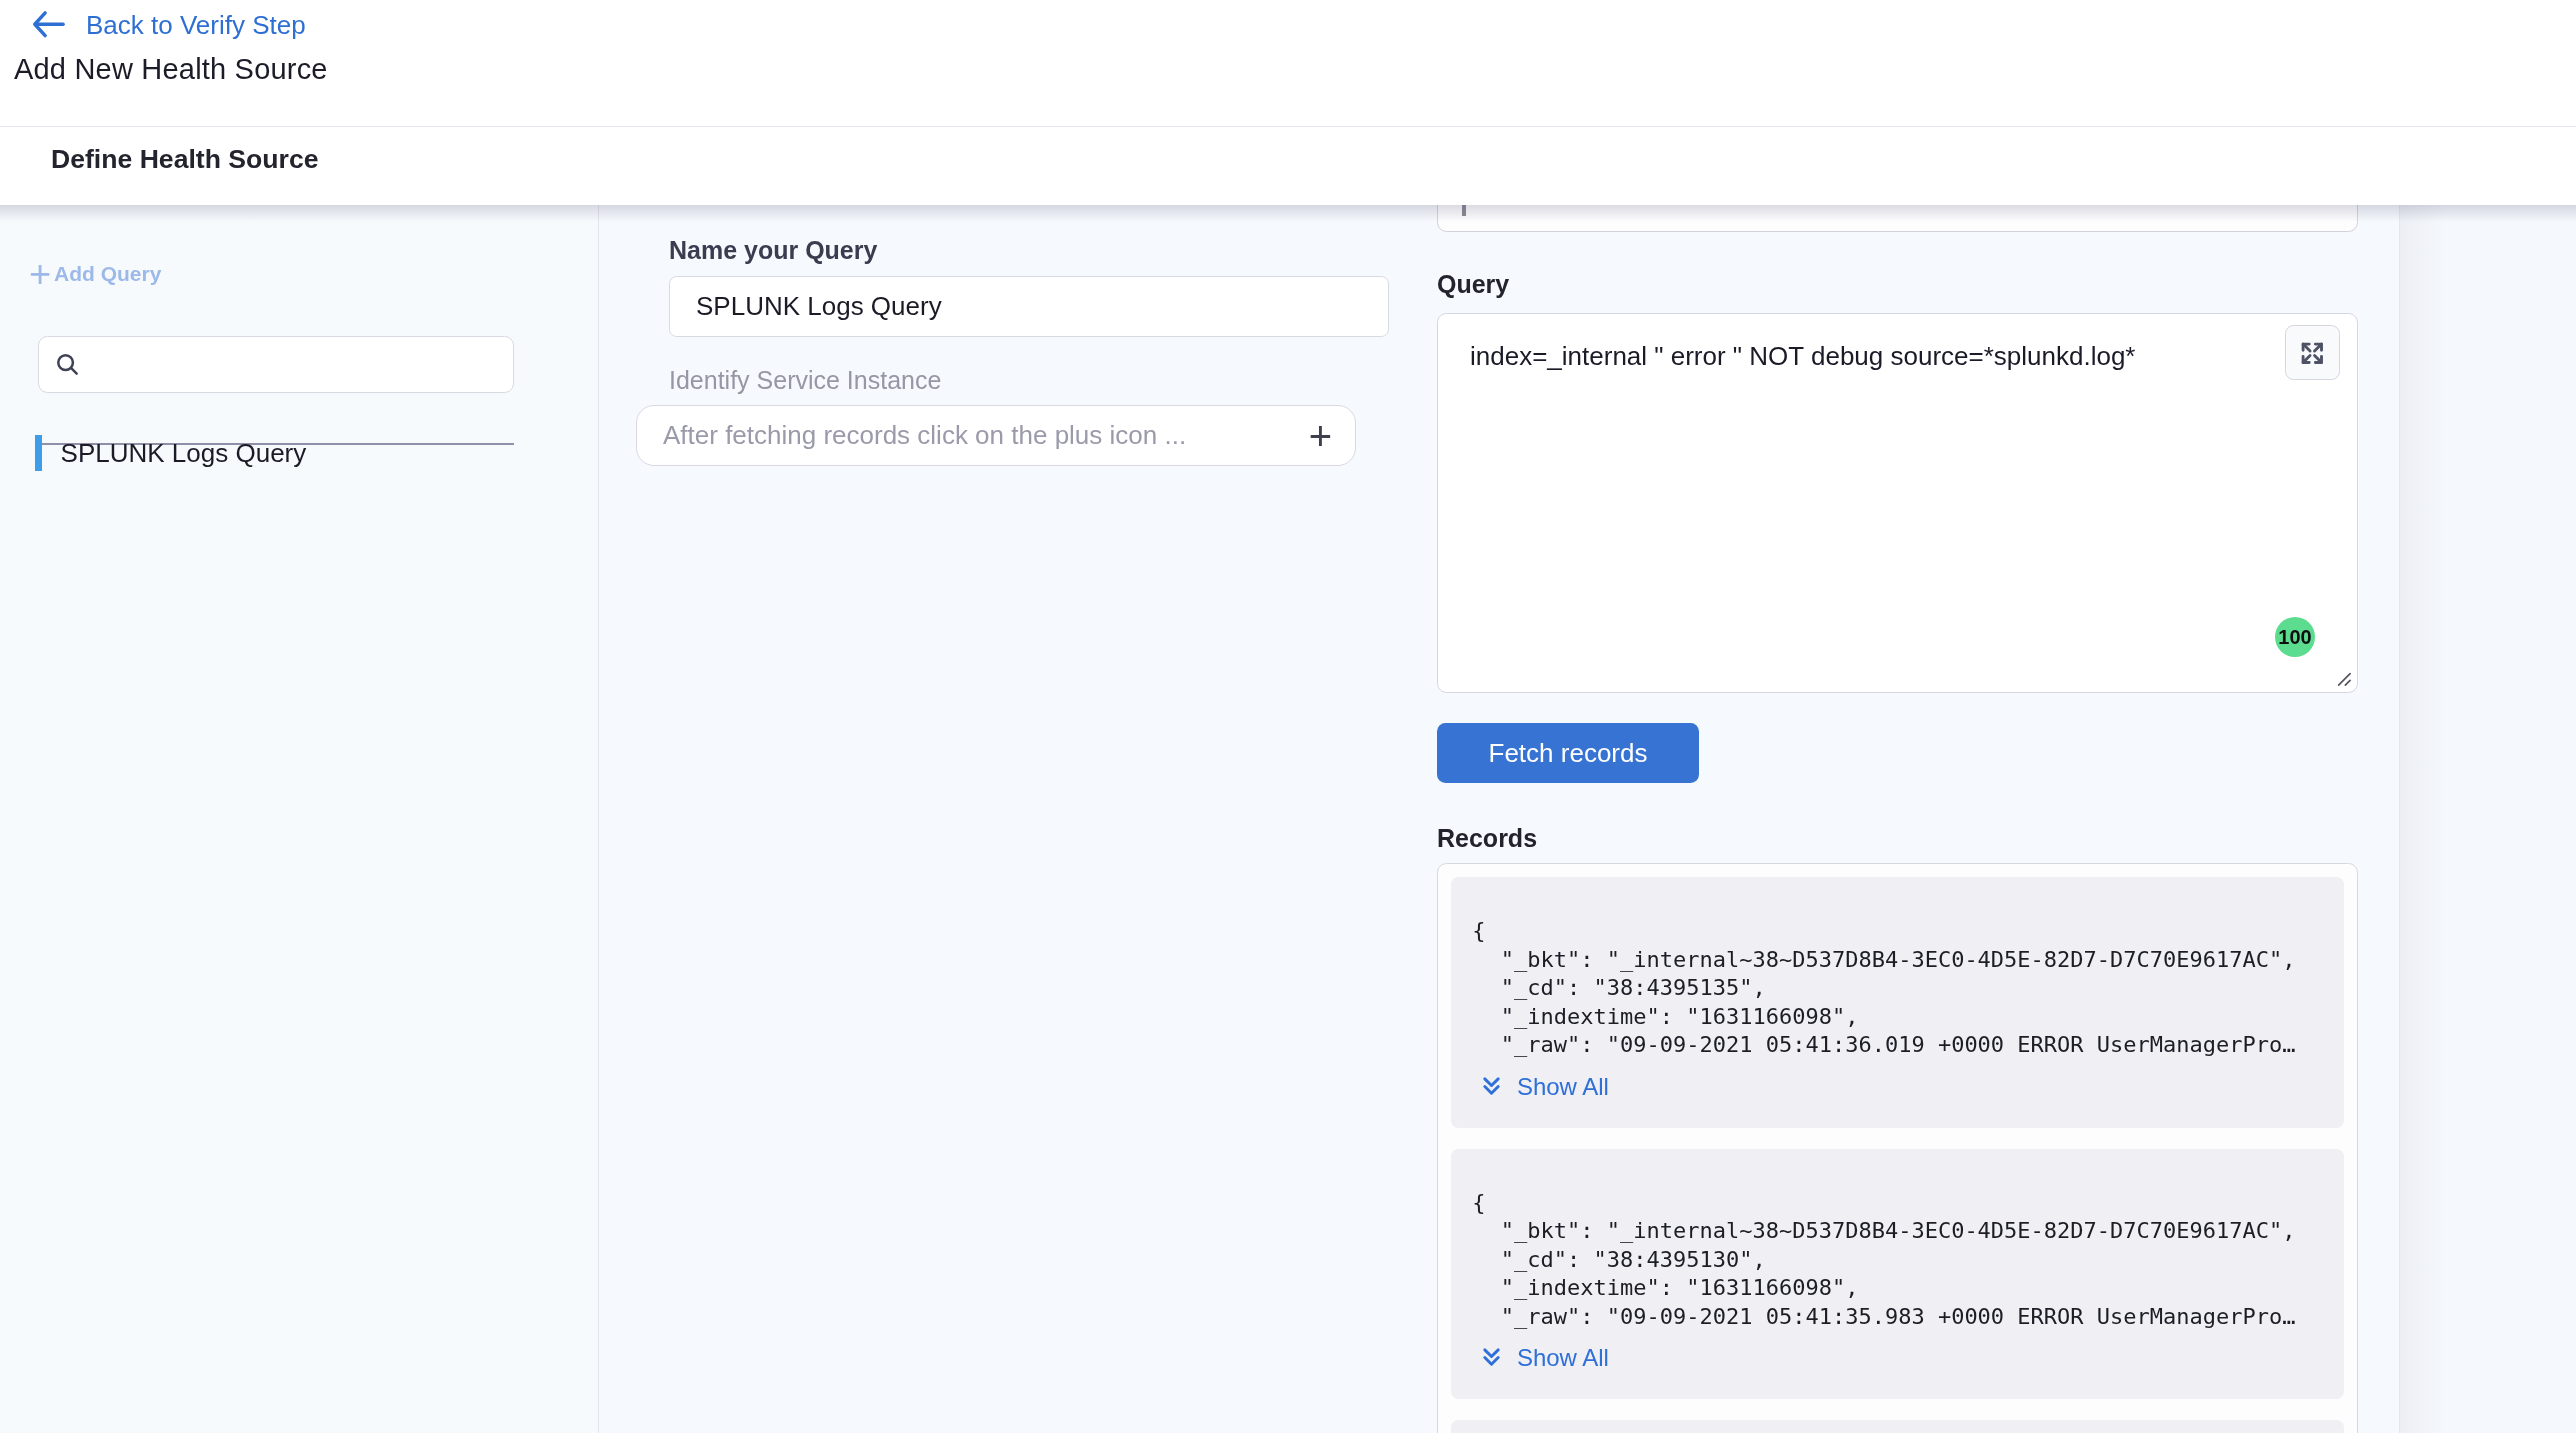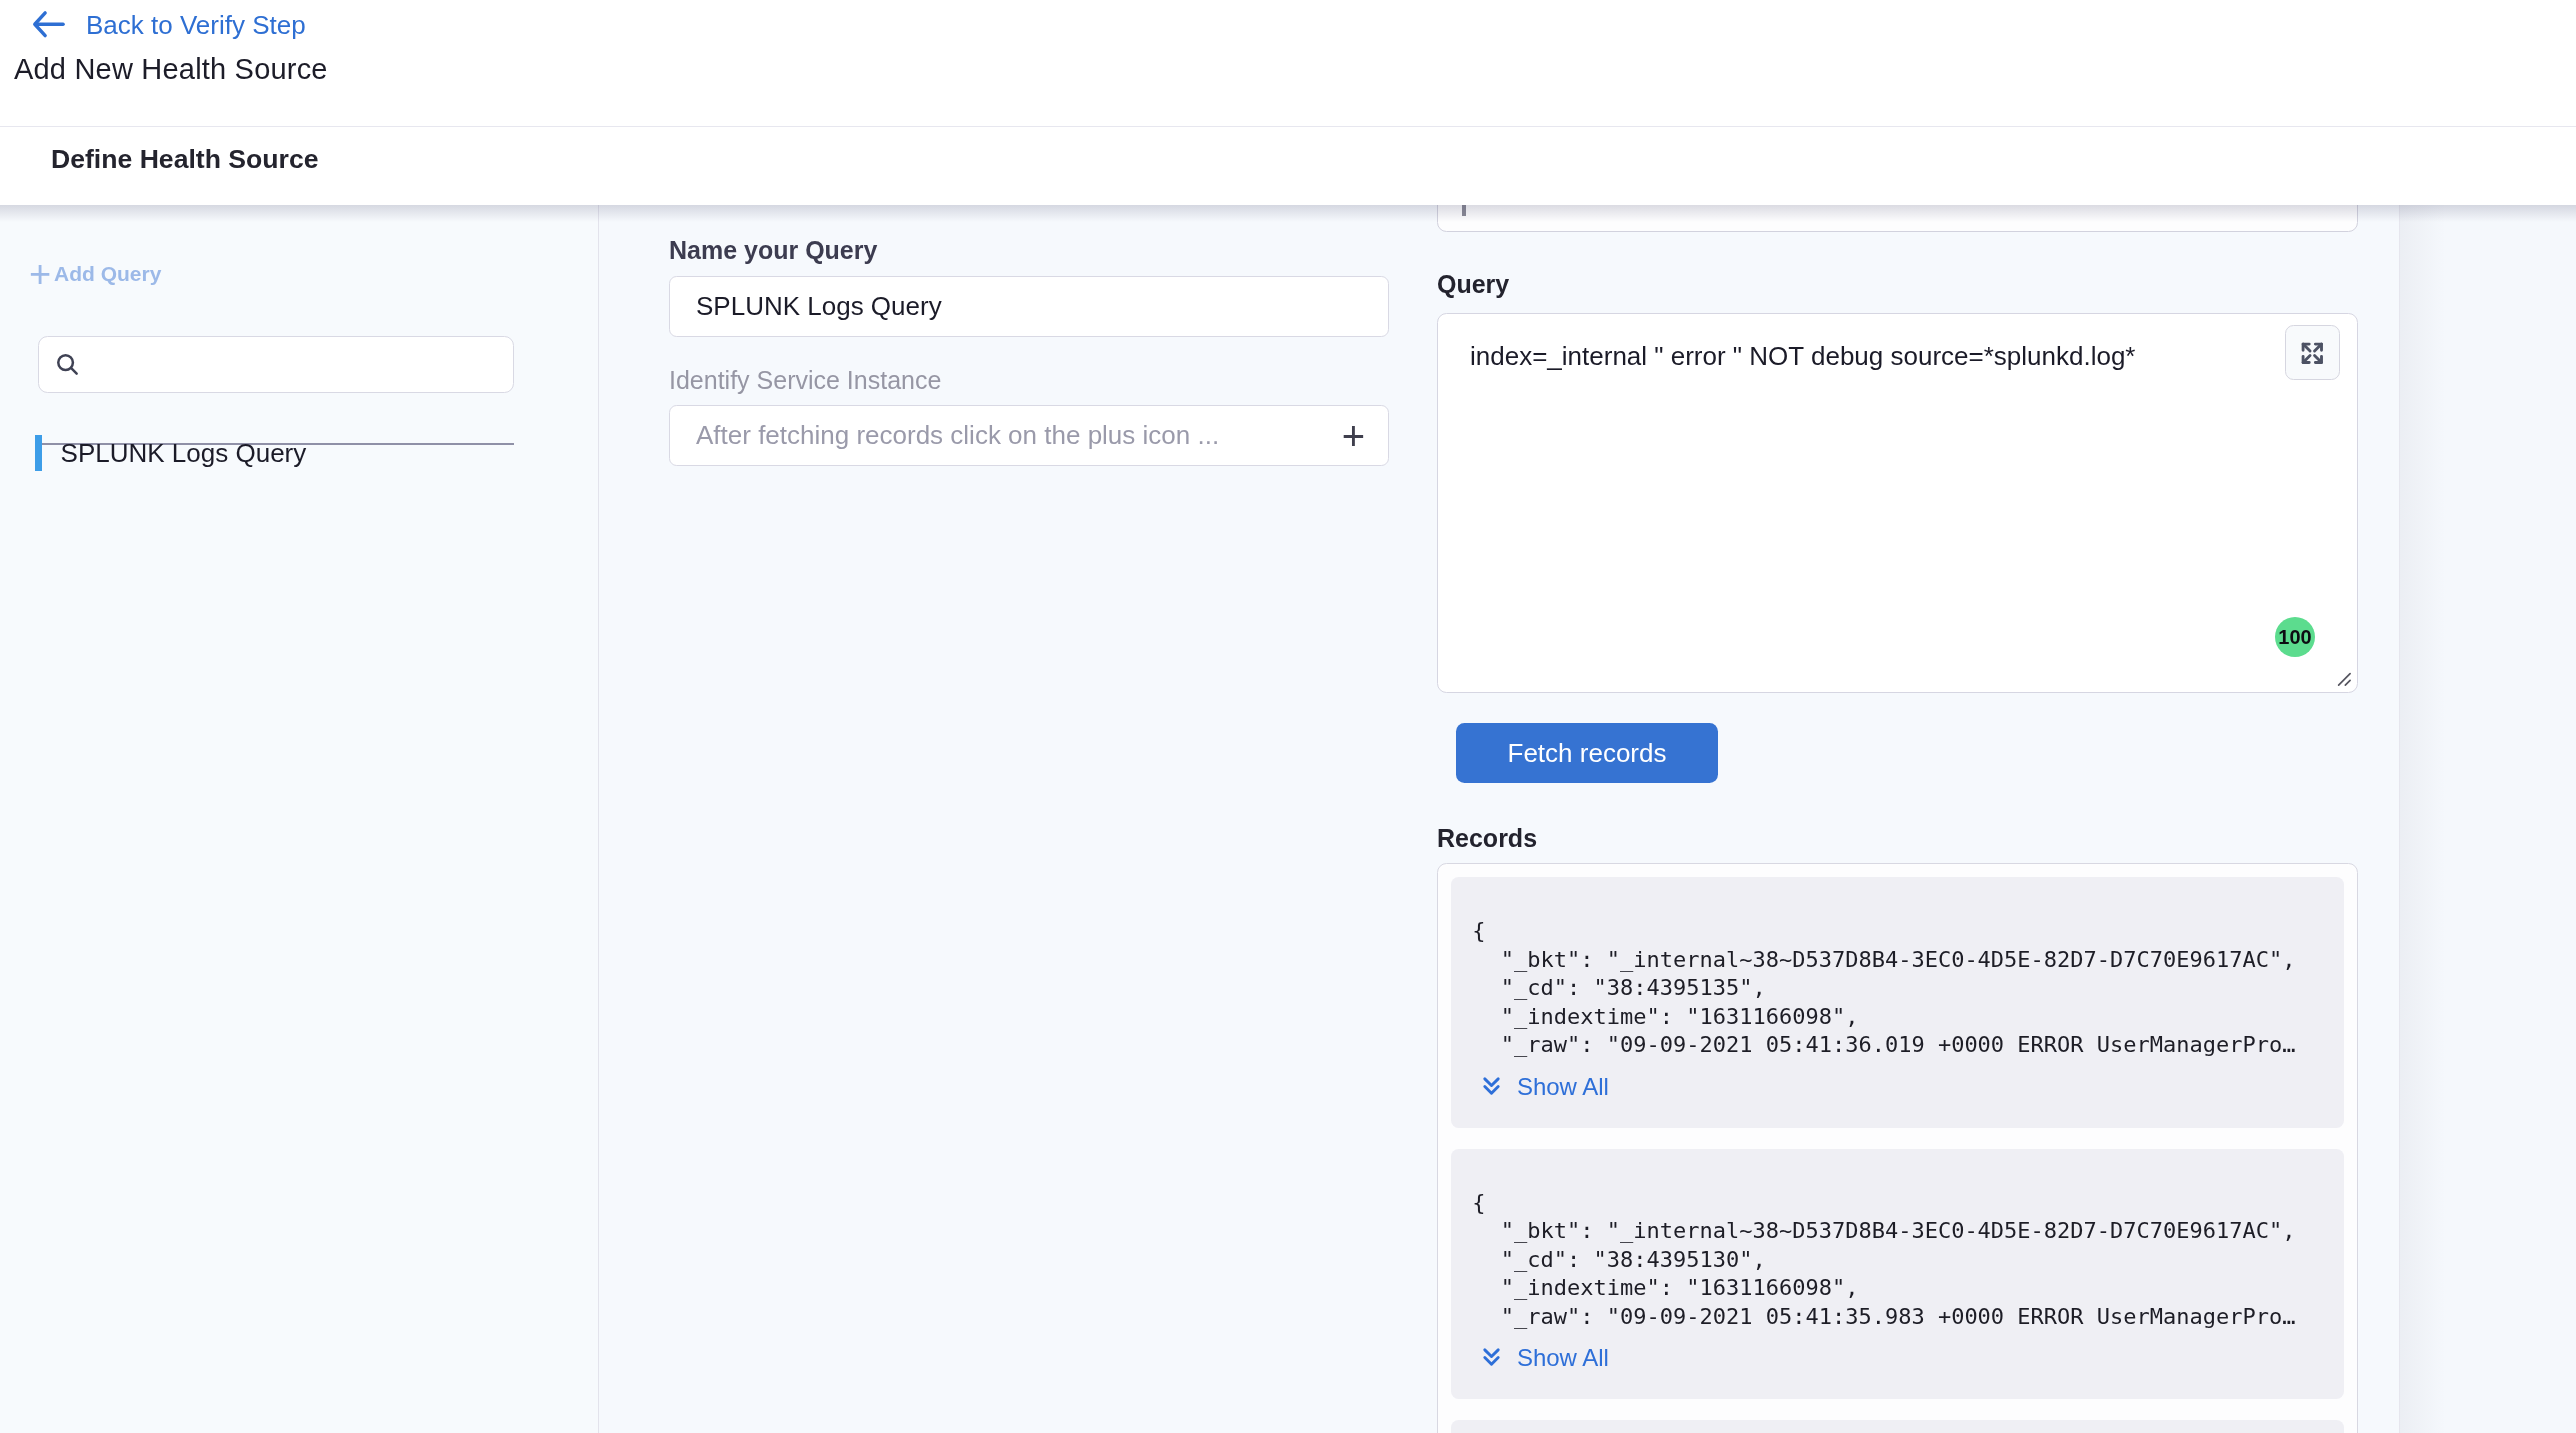--- a/index.html
+++ b/index.html
@@ -146,21 +146,21 @@
     border-radius: 50%; background: var(--badge-green);
     display: flex; align-items: center; justify-content: center;
     font-size: 20px; font-weight: 700; color: #0d0d12;
   }
   .resize-grip { position: absolute; right: 4.7px; bottom: 4.7px; }
 
   .fetch-btn {
     position: absolute; left: 1437px; top: 518px; width: 262px; height: 60px;
     background: var(--button-blue); border: none; border-radius: 8.5px;
     color: #ffffff; font-size: 26px; font-family: "Liberation Sans", sans-serif;
-    cursor: pointer; display: flex; align-items: center; justify-content: center; margin-left: 19px;
+    cursor: pointer; display: flex; align-items: center; justify-content: center;
   }
 
   .records-container {
     position: absolute; left: 1437px; top: 658px; width: 921px; height: 721px;
     background: #fdfdfe; border: 0.9px solid #d8d8e2; border-radius: 9.5px;
     padding: 13.3px; overflow: hidden;
   }
   .record-card {
     background: #efeff4; border-radius: 7.6px;
     padding: 40px 23px 26.6px 21px; margin-bottom: 21px;
@@ -218,21 +218,21 @@
         <span class="label">SPLUNK Logs Query</span>
       </div>
     </div>
 
     <div class="fld-label lbl-dark" style="left:669px; top:31px;">Name your Query</div>
     <div class="text-input" style="left:669px; top:71px;">
       <input type="text" value="SPLUNK Logs Query" style="">
     </div>
 
     <div class="fld-label lbl-gray" style="left:669px; top:161px;">Identify Service Instance</div>
-    <div class="text-input" style="left:669px; top:200px;">
+    <div class="text-input" style="left:636px; top:200px;border-radius:18px;">
       <input type="text" placeholder="After fetching records click on the plus icon ..." style="">
       <span class="plus-btn">+</span>
     </div>
 
     <div class="clipped-input">
       <span class="clipped-caret"></span>
     </div>
 
     <div class="fld-label lbl-dark" style="left:1437px; top:65px; color:#23232e;">Query</div>
 

